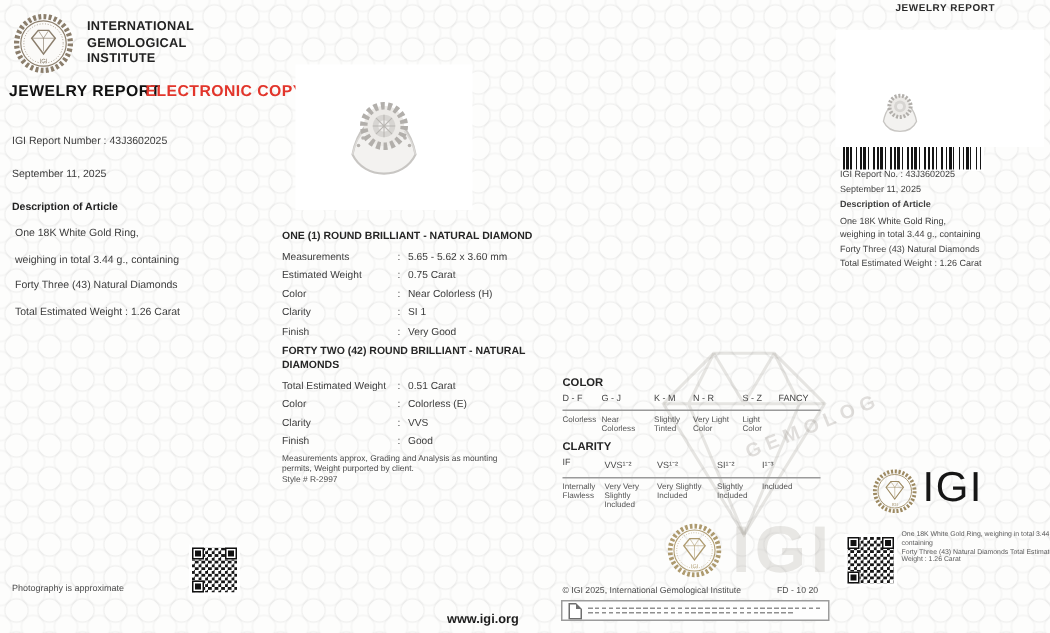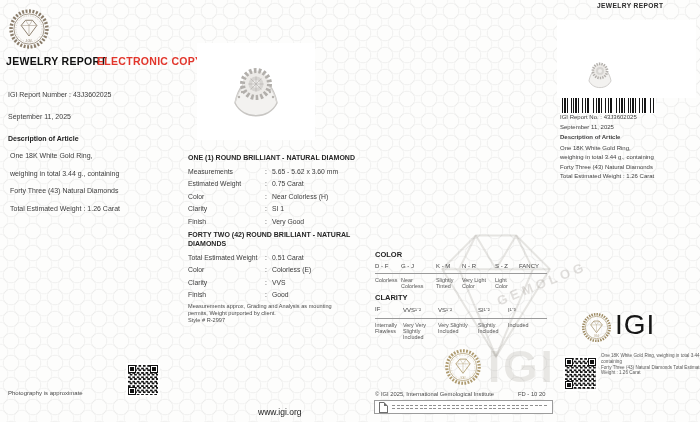--- a/index.html
+++ b/index.html
@@ -31,21 +31,21 @@
   .scale-heading{font-size:7.5px;font-weight:bold;color:#242424;margin-bottom:4px;}
   .scale-grid{display:grid;}
   .color-cols{grid-template-columns:26px 35px 26px 33px 24px 28px;}
   .clarity-cols{grid-template-columns:28px 35px 40px 30px 37px;}
   .scale-grade{font-size:6px;color:#454545;white-space:nowrap;}
   .scale-rule{height:0;border-top:1px solid #9a9a9a;margin:3.5px 0 3px 0;}
   .scale-label{font-size:5.4px;line-height:6.4px;color:#555;padding-right:4px;}
 
   
   .photo-note{font-size:6px;color:#4a4a4a;}
-  .website{font-size:8.5px;font-weight:normal;color:#1c1c1c;}
+  .website{font-size:8.5px;font-weight:bold;color:#1c1c1c;margin-left:40px;}
   .copyright{font-size:5.8px;color:#4a4a4a;white-space:nowrap;}
   .form-code{font-size:5.8px;color:#4a4a4a;white-space:nowrap;}
   .disclaimer-box{position:absolute;left:374px;top:400px;width:179px;height:14px;border:1px solid #9c9c9c;
       background:#fefefe;display:flex;align-items:center;padding:0 4px;box-sizing:border-box;}
   .doc-icon{width:7px;height:9px;border:1px solid #6e6e6e;position:relative;flex:none;margin-right:4px;background:#fff;}
   .doc-icon::after{content:"";position:absolute;right:-1px;top:-1px;border:2px solid #fff;
       border-left-color:#6e6e6e;border-bottom-color:#6e6e6e;}
   .fine-print{flex:1;}
   .fine-print-line{height:1.6px;margin:1.1px 0;
       background:repeating-linear-gradient(90deg,#8f8f8f 0 3px,transparent 3px 4.6px);}
@@ -91,20 +91,25 @@
   <div class="abs wm wm-igi" style="left:488px;top:342px">IGI</div>
 
   <svg class="abs" style="left:8px;top:8px;color:#8b7e6c" width="42" height="42" viewBox="0 0 48 48">
     <circle cx="24" cy="24" r="20.5" fill="none" stroke="currentColor" stroke-width="4" stroke-dasharray="2.2 1.8"></circle>
     <circle cx="24" cy="24" r="17.3" fill="#fbfaf8" stroke="currentColor" stroke-width="0.9"></circle>
     <circle cx="24" cy="24" r="15" fill="none" stroke="currentColor" stroke-width="0.6" stroke-dasharray="0.7 1.4"></circle>
     <path d="M15 20 L20 14 L28 14 L33 20 L24 32 Z" fill="none" stroke="currentColor" stroke-width="1.1"></path>
     <path d="M15 20 H33 M20 14 L24 20 L28 14 M24 20 V30" fill="none" stroke="currentColor" stroke-width="0.5"></path>
     <text x="24" y="39" font-size="4.6" text-anchor="middle" fill="currentColor">IGI</text>
   </svg>
+  <div class="abs" style="left:58px;top:12px">
+    <div class="brand-line">INTERNATIONAL</div>
+    <div class="brand-line">GEMOLOGICAL</div>
+    <div class="brand-line">INSTITUTE</div>
+  </div>
 
   <div class="abs doc-title" style="left:6px;top:55px">JEWELRY REPORT</div>
   <div class="abs copy-type" style="left:97px;top:55px;color:#e2352b">ELECTRONIC COPY</div>
 
   <div class="abs body-sm" style="left:8px;top:91px">IGI Report Number : 43J3602025</div>
   <div class="abs body-sm" style="left:8px;top:113px">September 11, 2025</div>
   <div class="abs body-sm bold" style="left:8px;top:135px">Description of Article</div>
   <div class="abs" style="left:10px;top:152px">
     <div class="desc-line">One 18K White Gold Ring,</div>
     <div class="desc-line">weighing in total 3.44 g., containing</div>

